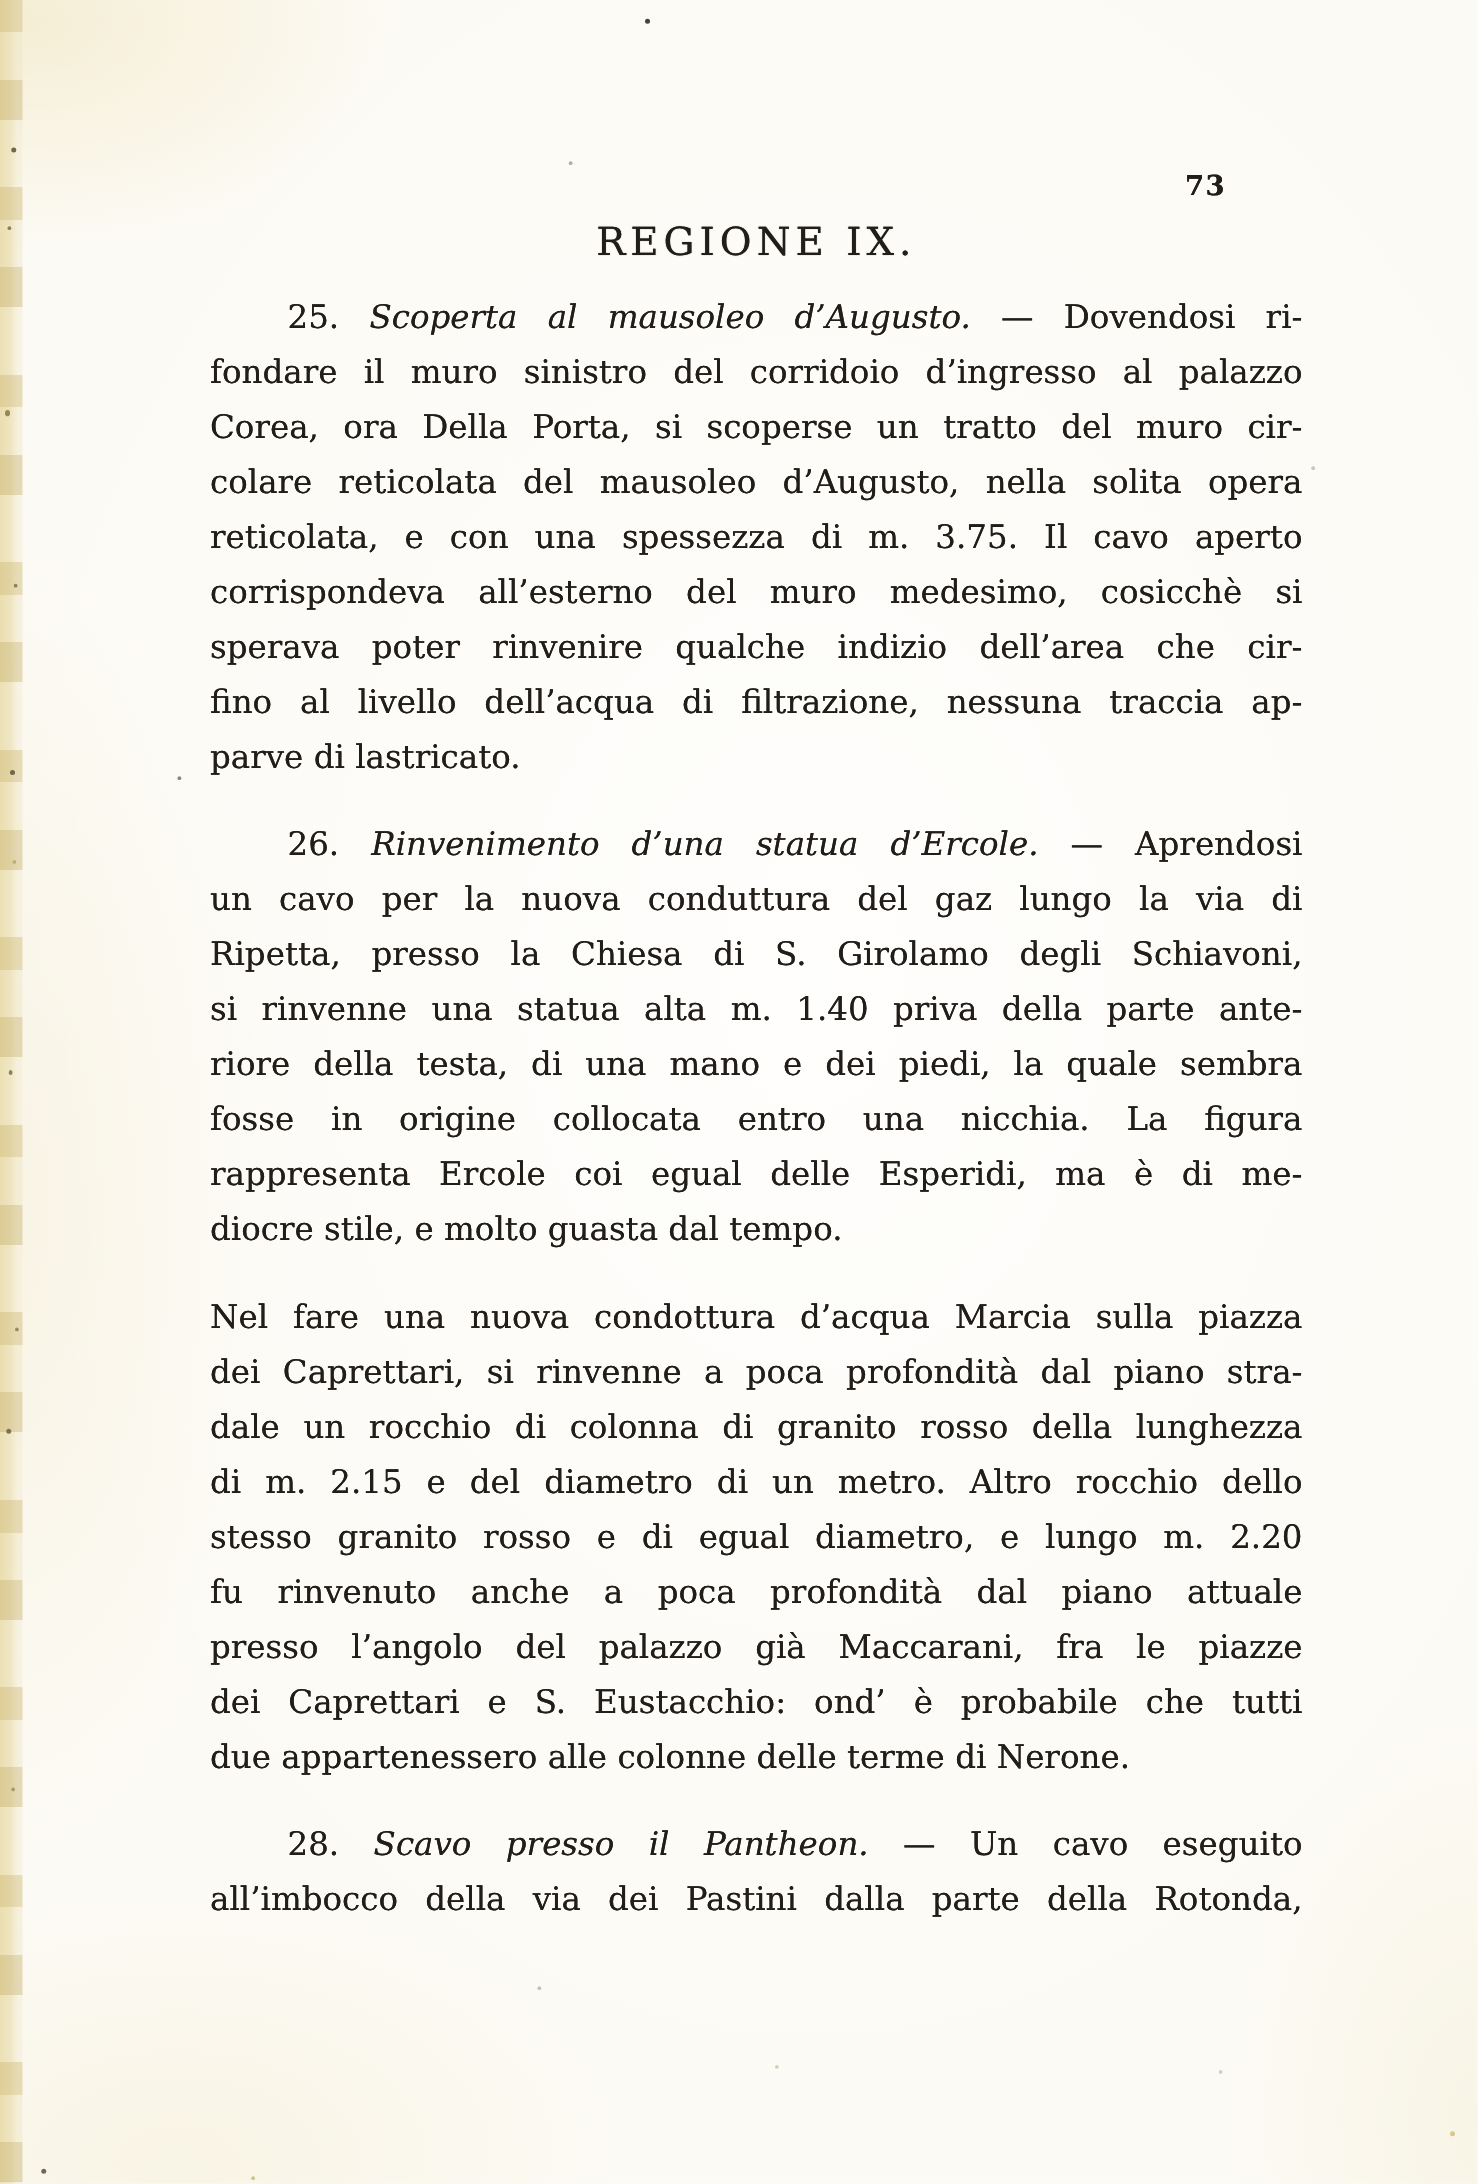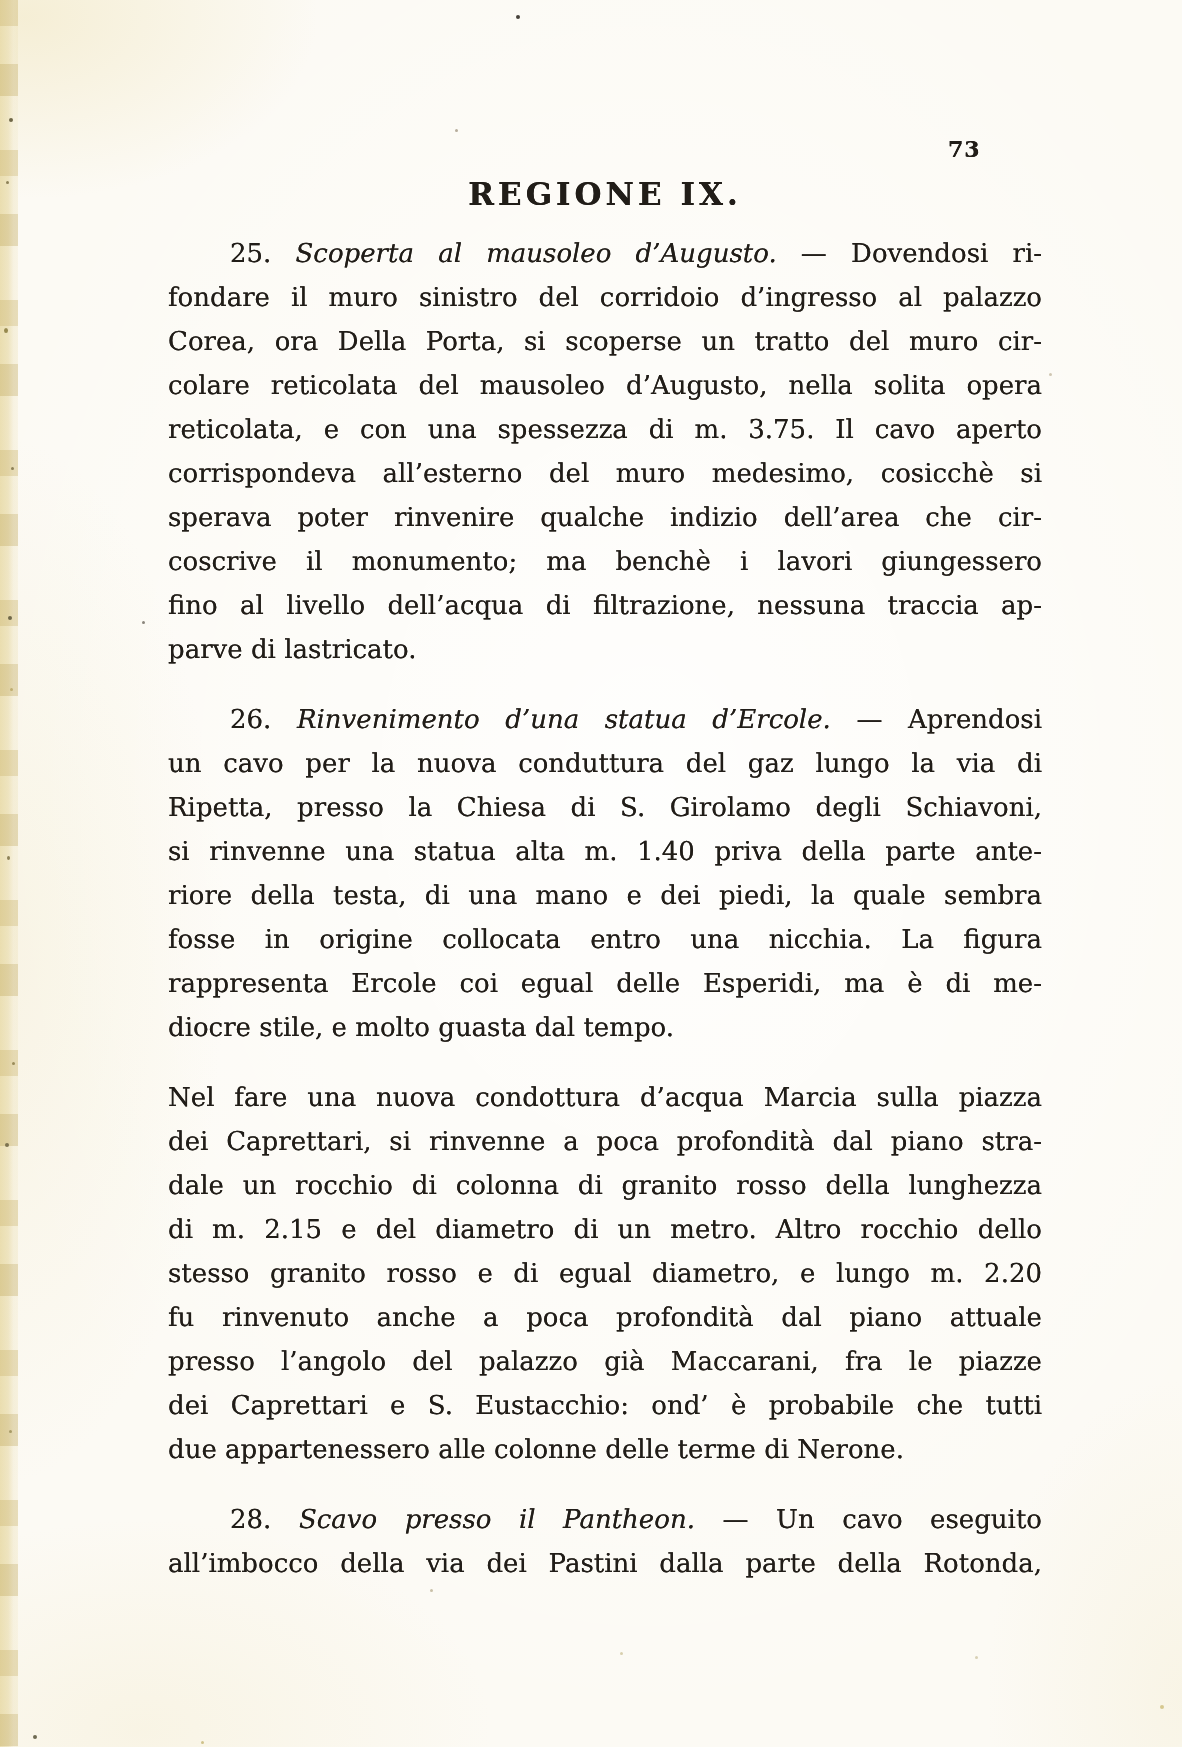--- a/index.html
+++ b/index.html
@@ -35,21 +35,21 @@
 
   .page-number {
     position: absolute; top: 136px; left: 948px;
     font-size: 22px; font-weight: bold; letter-spacing: 1px;
     color: var(--ink, #211d18);
     text-shadow: 0 0 .5px currentColor;
   }
   .heading {
     position: absolute; top: 176px; left: 168px; width: 874px;
     margin: 0; text-align: center;
-    font-size: 31px; font-weight: bold; letter-spacing: 4px;
+    font-size: 31px; font-weight: normal; letter-spacing: 4px;
     color: var(--ink, #211d18);
     text-shadow: 0 0 .6px currentColor;
   }
   .page-body {
     position: absolute; top: 232px; left: 168px; width: 874px;
     color: var(--ink, #211d18);
     font-size: 26px; line-height: 44px;
     text-rendering: geometricPrecision;
     text-shadow: 0 0 .5px rgba(33,29,24,.9);
   }
@@ -100,21 +100,20 @@
         <span class="ptitle">Scoperta al mausoleo d’Augusto.</span>
         <span class="pdash">—</span>
         <span class="ptail">Dovendosi ri-</span>
       </div>
     <div class="line">fondare il muro sinistro del corridoio d’ingresso al palazzo</div>
         <div class="line">Corea, ora Della Porta, si scoperse un tratto del muro cir-</div>
         <div class="line">colare reticolata del mausoleo d’Augusto, nella solita opera</div>
         <div class="line">reticolata, e con una spessezza di m. 3.75. Il cavo aperto</div>
         <div class="line">corrispondeva all’esterno del muro medesimo, cosicchè si</div>
         <div class="line">sperava poter rinvenire qualche indizio dell’area che cir-</div>
-        <div class="line">coscrive il monumento; ma benchè i lavori giungessero</div>
         <div class="line">fino al livello dell’acqua di filtrazione, nessuna traccia ap-</div>
         <div class="line last">parve di lastricato.</div>
       </section>
 
     <section class="paragraph">
       <div class="line first">
         <span class="pnum">26.</span>
         <span class="ptitle">Rinvenimento d’una statua d’Ercole.</span>
         <span class="pdash">—</span>
         <span class="ptail">Aprendosi</span>

